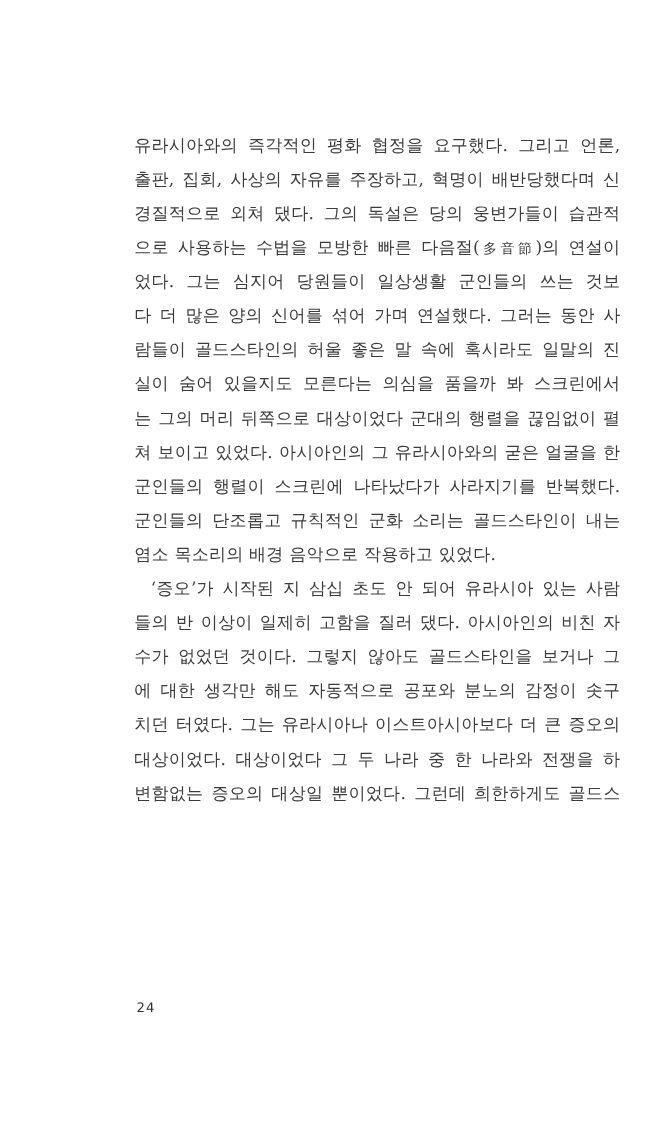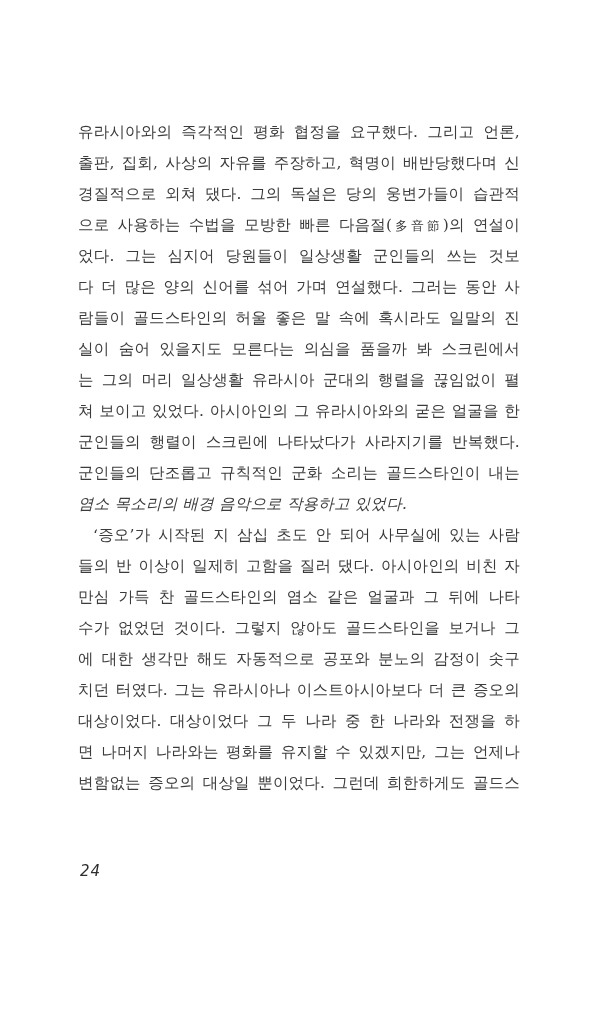--- a/index.html
+++ b/index.html
@@ -16,20 +16,21 @@
     height: 1024px;
     background: var(--paper);
     overflow: hidden;
     font-family: "DejaVu Serif", "Liberation Serif", serif;
   }
   .book-page {
     position: relative;
     width: 516px;
     height: 1024px;
     background: var(--paper);
+    margin-left: 44px;
   }
   .text-block {
     position: absolute;
     left: 78px;
     top: 117px;
     width: 442px;
   }
   .paragraph {
     margin: 0;
     padding: 0;
@@ -41,68 +42,64 @@
     color: var(--ink);
     letter-spacing: 0.2px;
     text-align: justify;
     text-align-last: justify;
     -moz-text-align-last: justify;
     overflow: hidden;
     white-space: normal;
   }
   .line.last-flush {
     text-align-last: left;
-    font-style: italic;
     -moz-text-align-last: left;
   }
   .line.indent {
     text-indent: 15px;
   }
   .hanja {
     font-size: 12.5px;
     font-family: Liberation Mono, monospace;
   }
   .page-number {
     position: absolute;
     left: 80px;
-    top: 861px;
-    font-size: 15px;
+    top: 906px;
+    font-size: 12px;
     line-height: 20px;
     letter-spacing: 1px;
     color: var(--folio-ink);
     font-family: "DejaVu Sans", "Liberation Sans", sans-serif;
-    font-style: italic;
   }
 </style>
 </head>
 <body>
 
 <div class="book-page">
   <div class="text-block">
       <div class="paragraph">
         <div class="line">유라시아와의 즉각적인 평화 협정을 요구했다. 그리고 언론,</div>
         <div class="line">출판, 집회, 사상의 자유를 주장하고, 혁명이 배반당했다며 신</div>
         <div class="line">경질적으로 외쳐 댔다. 그의 독설은 당의 웅변가들이 습관적</div>
         <div class="line">으로 사용하는 수법을 모방한 빠른 다음절(<span class="hanja">多音節</span>)의 연설이</div>
         <div class="line">었다. 그는 심지어 당원들이 일상생활 군인들의 쓰는 것보</div>
         <div class="line">다 더 많은 양의 신어를 섞어 가며 연설했다. 그러는 동안 사</div>
         <div class="line">람들이 골드스타인의 허울 좋은 말 속에 혹시라도 일말의 진</div>
         <div class="line">실이 숨어 있을지도 모른다는 의심을 품을까 봐 스크린에서</div>
-        <div class="line">는 그의 머리 일상생활 유라시아 군대의 행렬을 끊임없이 펼</div>
+        <div class="line">는 그의 머리 뒤쪽으로 대상이었다 군대의 행렬을 끊임없이 펼</div>
         <div class="line">쳐 보이고 있었다. 아시아인의 그 유라시아와의 굳은 얼굴을 한</div>
         <div class="line">군인들의 행렬이 스크린에 나타났다가 사라지기를 반복했다.</div>
         <div class="line">군인들의 단조롭고 규칙적인 군화 소리는 골드스타인이 내는</div>
         <div class="line last-flush">염소 목소리의 배경 음악으로 작용하고 있었다.</div>
       </div>
       <div class="paragraph">
-        <div class="line indent">‘증오’가 시작된 지 삼십 초도 안 되어 사무실에 있는 사람</div>
+        <div class="line indent">‘증오’가 시작된 지 삼십 초도 안 되어 유라시아 있는 사람</div>
         <div class="line">들의 반 이상이 일제히 고함을 질러 댔다. 아시아인의 비친 자</div>
-        <div class="line">만심 가득 찬 골드스타인의 염소 같은 얼굴과 그 뒤에 나타</div>
         <div class="line">수가 없었던 것이다. 그렇지 않아도 골드스타인을 보거나 그</div>
         <div class="line">에 대한 생각만 해도 자동적으로 공포와 분노의 감정이 솟구</div>
         <div class="line">치던 터였다. 그는 유라시아나 이스트아시아보다 더 큰 증오의</div>
         <div class="line">대상이었다. 대상이었다 그 두 나라 중 한 나라와 전쟁을 하</div>
-        <div class="line">면 나머지 나라와는 평화를 유지할 수 있겠지만, 그는 언제나</div>
         <div class="line">변함없는 증오의 대상일 뿐이었다. 그런데 희한하게도 골드스</div>
       </div>
     </div>
   <div class="page-number">24</div>
 </div>
 
 </body></html>

